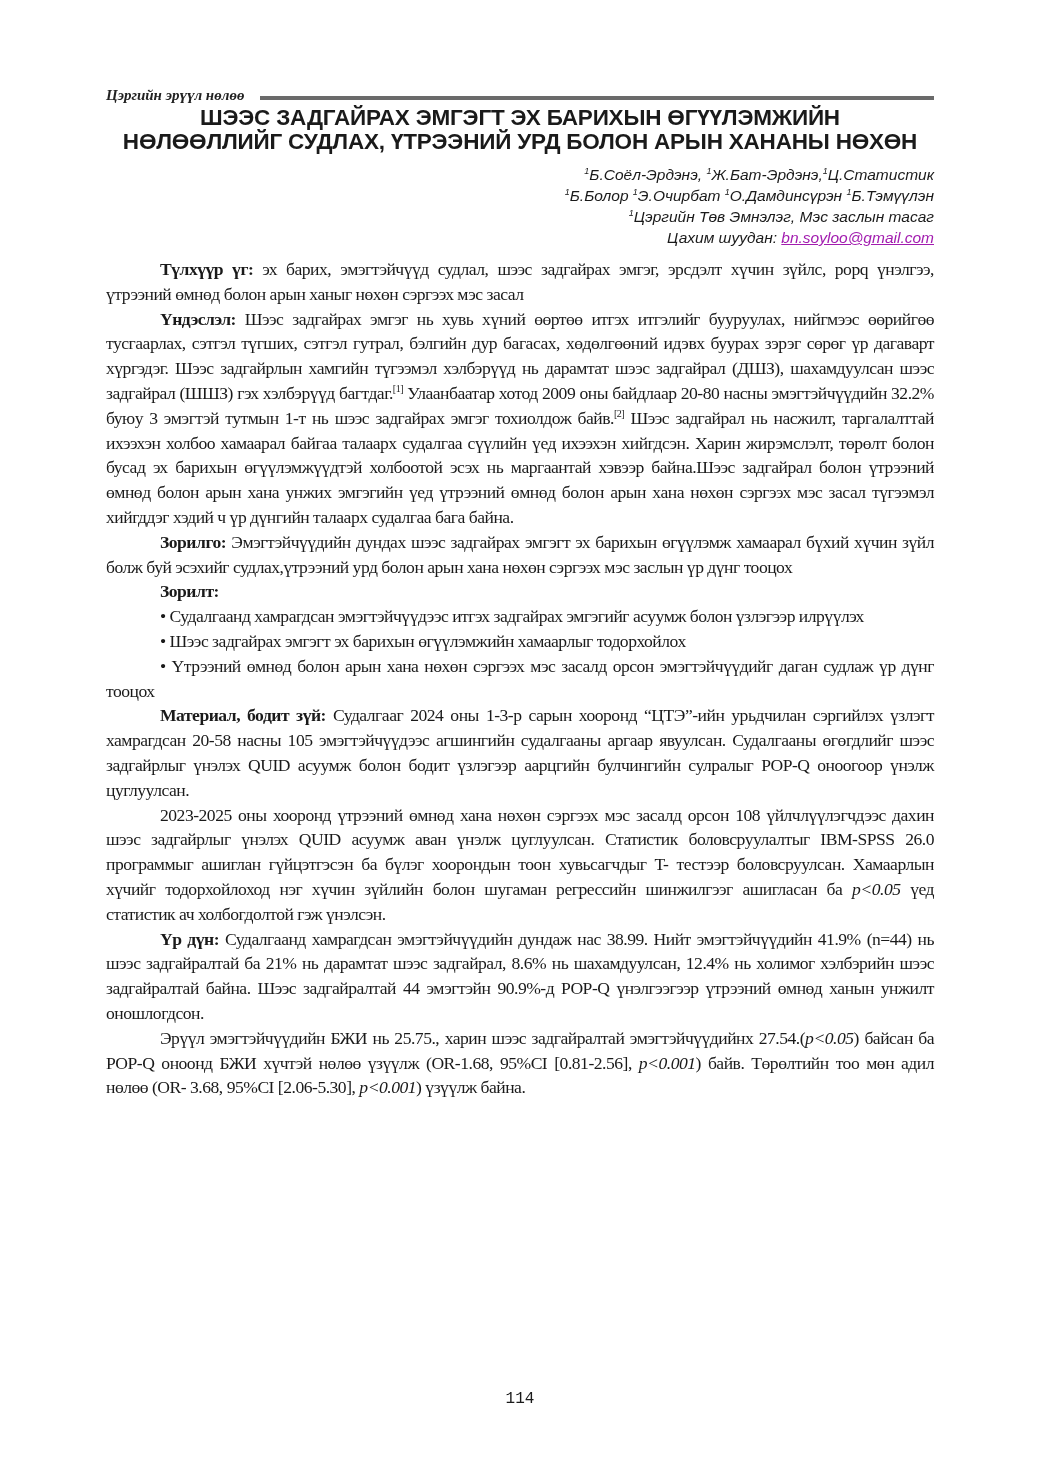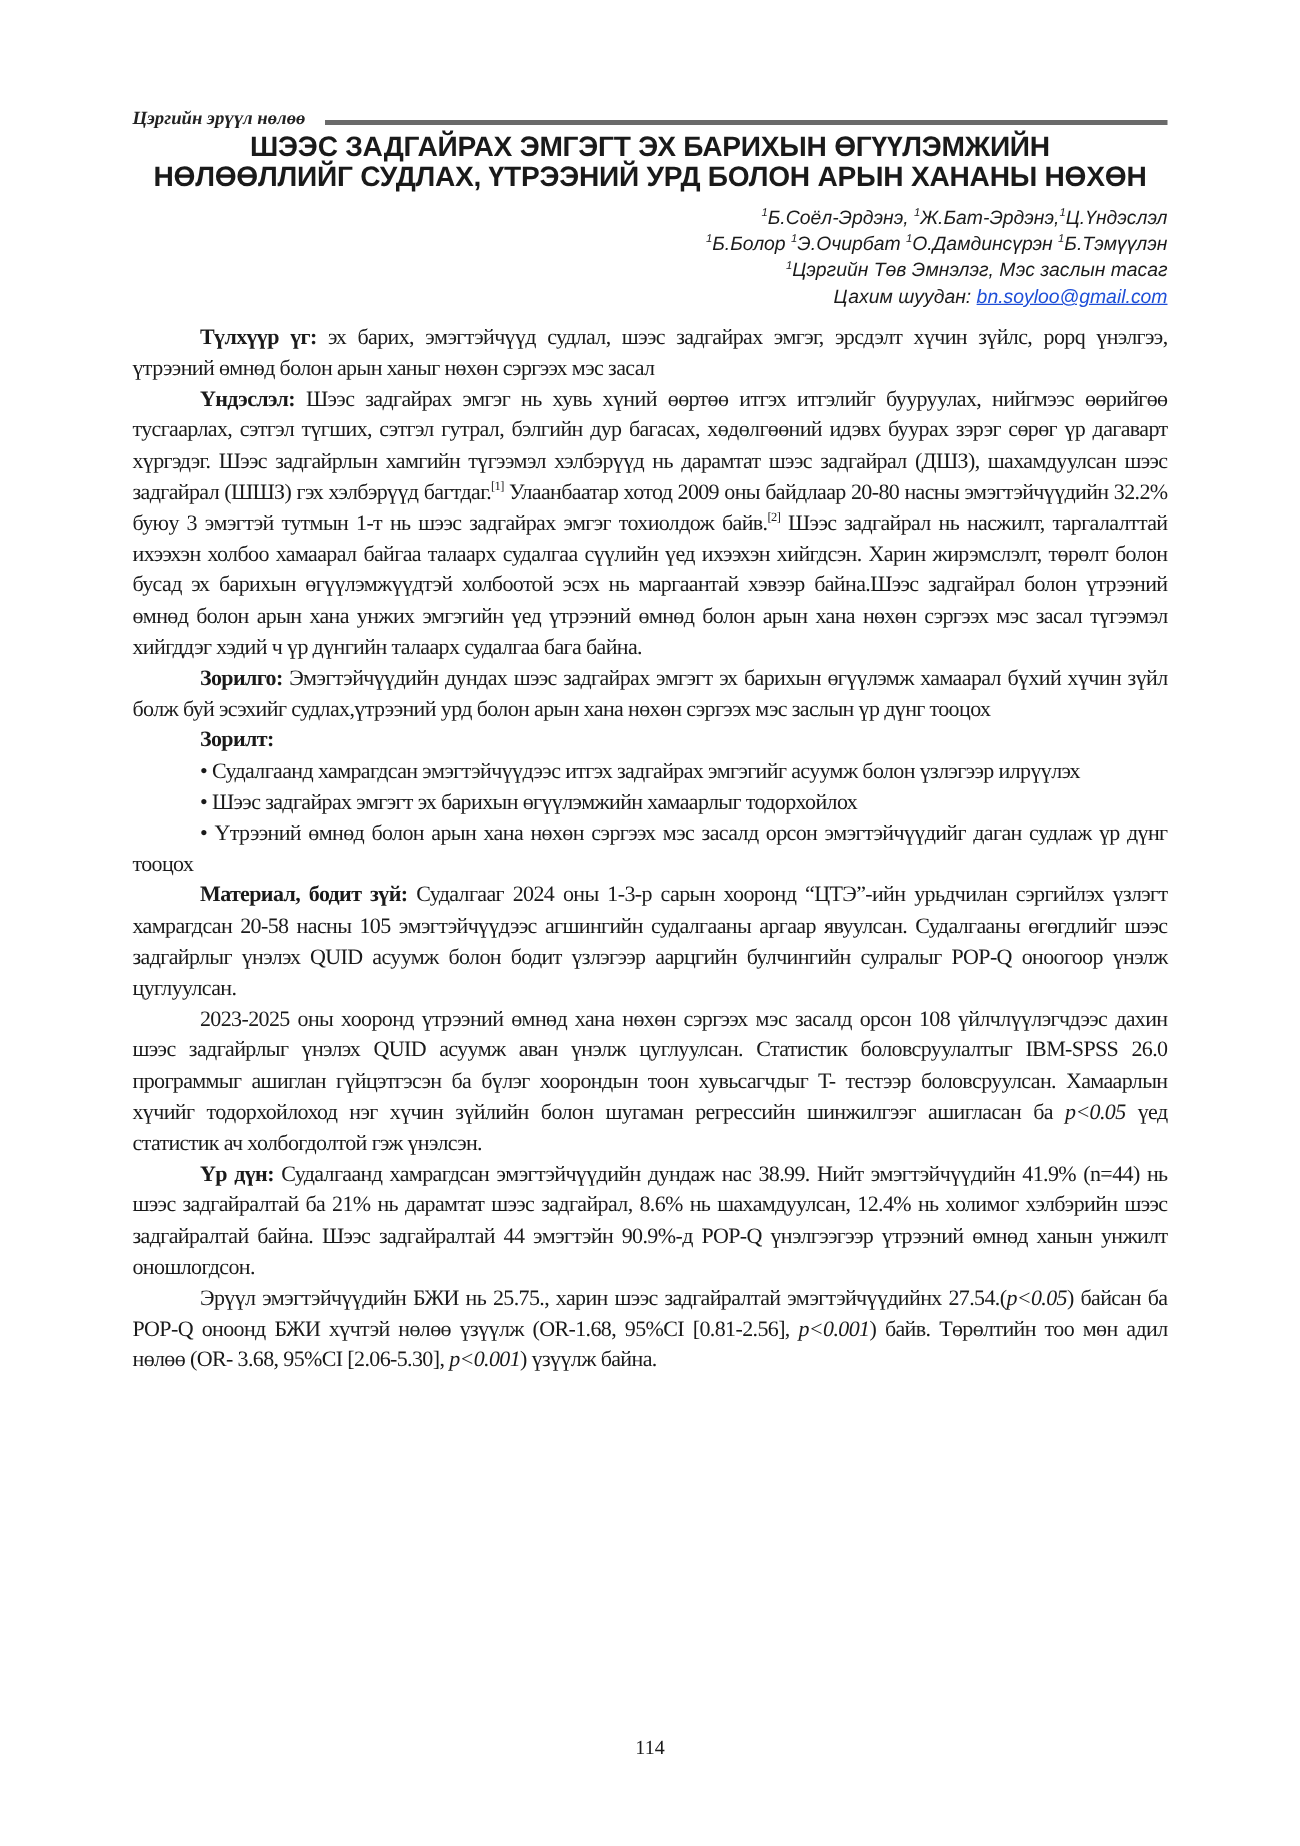--- a/index.html
+++ b/index.html
@@ -4,45 +4,45 @@
 <style>
   html, body { margin:0; padding:0; background:#ffffff; }
   body { width:1040px; height:1477px; position:relative; overflow:hidden; color:#1a1a1a; }
   .page { position:absolute; left:106px; top:84px; width:828px; }
   .header { display:flex; align-items:center; height:22px; }
   .journal { font-family:"Liberation Serif", serif; font-style:italic; font-weight:bold; font-size:15px; color:#222; white-space:nowrap; }
   .rule { flex:1; height:4px; background:#6a6a6a; margin-left:16px; margin-top:6px; }
   .title { font-family:"Liberation Sans", sans-serif; font-weight:bold; font-size:22.5px; line-height:24px; text-align:center; margin-top:0; letter-spacing:-0.2px; color:#1a1a1a; }
   .authors { font-family:"Liberation Sans", sans-serif; font-style:italic; font-size:15.5px; line-height:21px; text-align:right; margin-top:10px; }
   .authors sup { font-size:9px; vertical-align:super; line-height:0; }
-  .email { color:#1d4ed8; text-decoration:underline; }
+  .email { color:#a21caf; text-decoration:underline; }
   .body { font-family:Liberation Serif, serif; font-size:17.6px; line-height:24.8px; text-align:justify; margin-top:9px; letter-spacing:-0.5px; word-spacing:0px; }
   .body p { margin:0; text-indent:54px; }
   .body b { font-weight:bold; }
   .body sup { font-size:10px; line-height:0; vertical-align:super; }
   .bullet-p { text-indent:54px; }
-  .pagenum { position:absolute; top:1390px; left:0; width:1040px; text-align:center; font-family:Liberation Serif, serif; font-size:16px; }
+  .pagenum { position:absolute; top:1390px; left:0; width:1040px; text-align:center; font-family:Liberation Mono, monospace; font-size:16px; }
 </style>
 </head>
 <body>
 
 <div class="page">
   <div class="header">
     <span class="journal">Цэргийн эрүүл нөлөө</span>
     <div class="rule"></div>
   </div>
 
   <div class="title">
     <div>ШЭЭС ЗАДГАЙРАХ ЭМГЭГТ ЭХ БАРИХЫН ӨГҮҮЛЭМЖИЙН</div>
     <div>НӨЛӨӨЛЛИЙГ СУДЛАХ, ҮТРЭЭНИЙ УРД БОЛОН АРЫН ХАНАНЫ НӨХӨН</div>
   </div>
 
   <div class="authors">
     <div>
-      <sup>1</sup><span>Б.Соёл-Эрдэнэ, </span><sup>1</sup><span>Ж.Бат-Эрдэнэ,</span><sup>1</sup><span>Ц.Үндэслэл</span>
+      <sup>1</sup><span>Б.Соёл-Эрдэнэ, </span><sup>1</sup><span>Ж.Бат-Эрдэнэ,</span><sup>1</sup><span>Ц.Статистик</span>
     </div>
     <div>
       <sup>1</sup><span>Б.Болор </span><sup>1</sup><span>Э.Очирбат </span><sup>1</sup><span>О.Дамдинсүрэн </span><sup>1</sup><span>Б.Тэмүүлэн</span>
     </div>
     <div>
       <sup>1</sup><span>Цэргийн Төв Эмнэлэг, Мэс заслын тасаг</span>
     </div>
     <div>
       <span>Цахим шуудан: </span><span class="email">bn.soyloo@gmail.com</span>
     </div>

